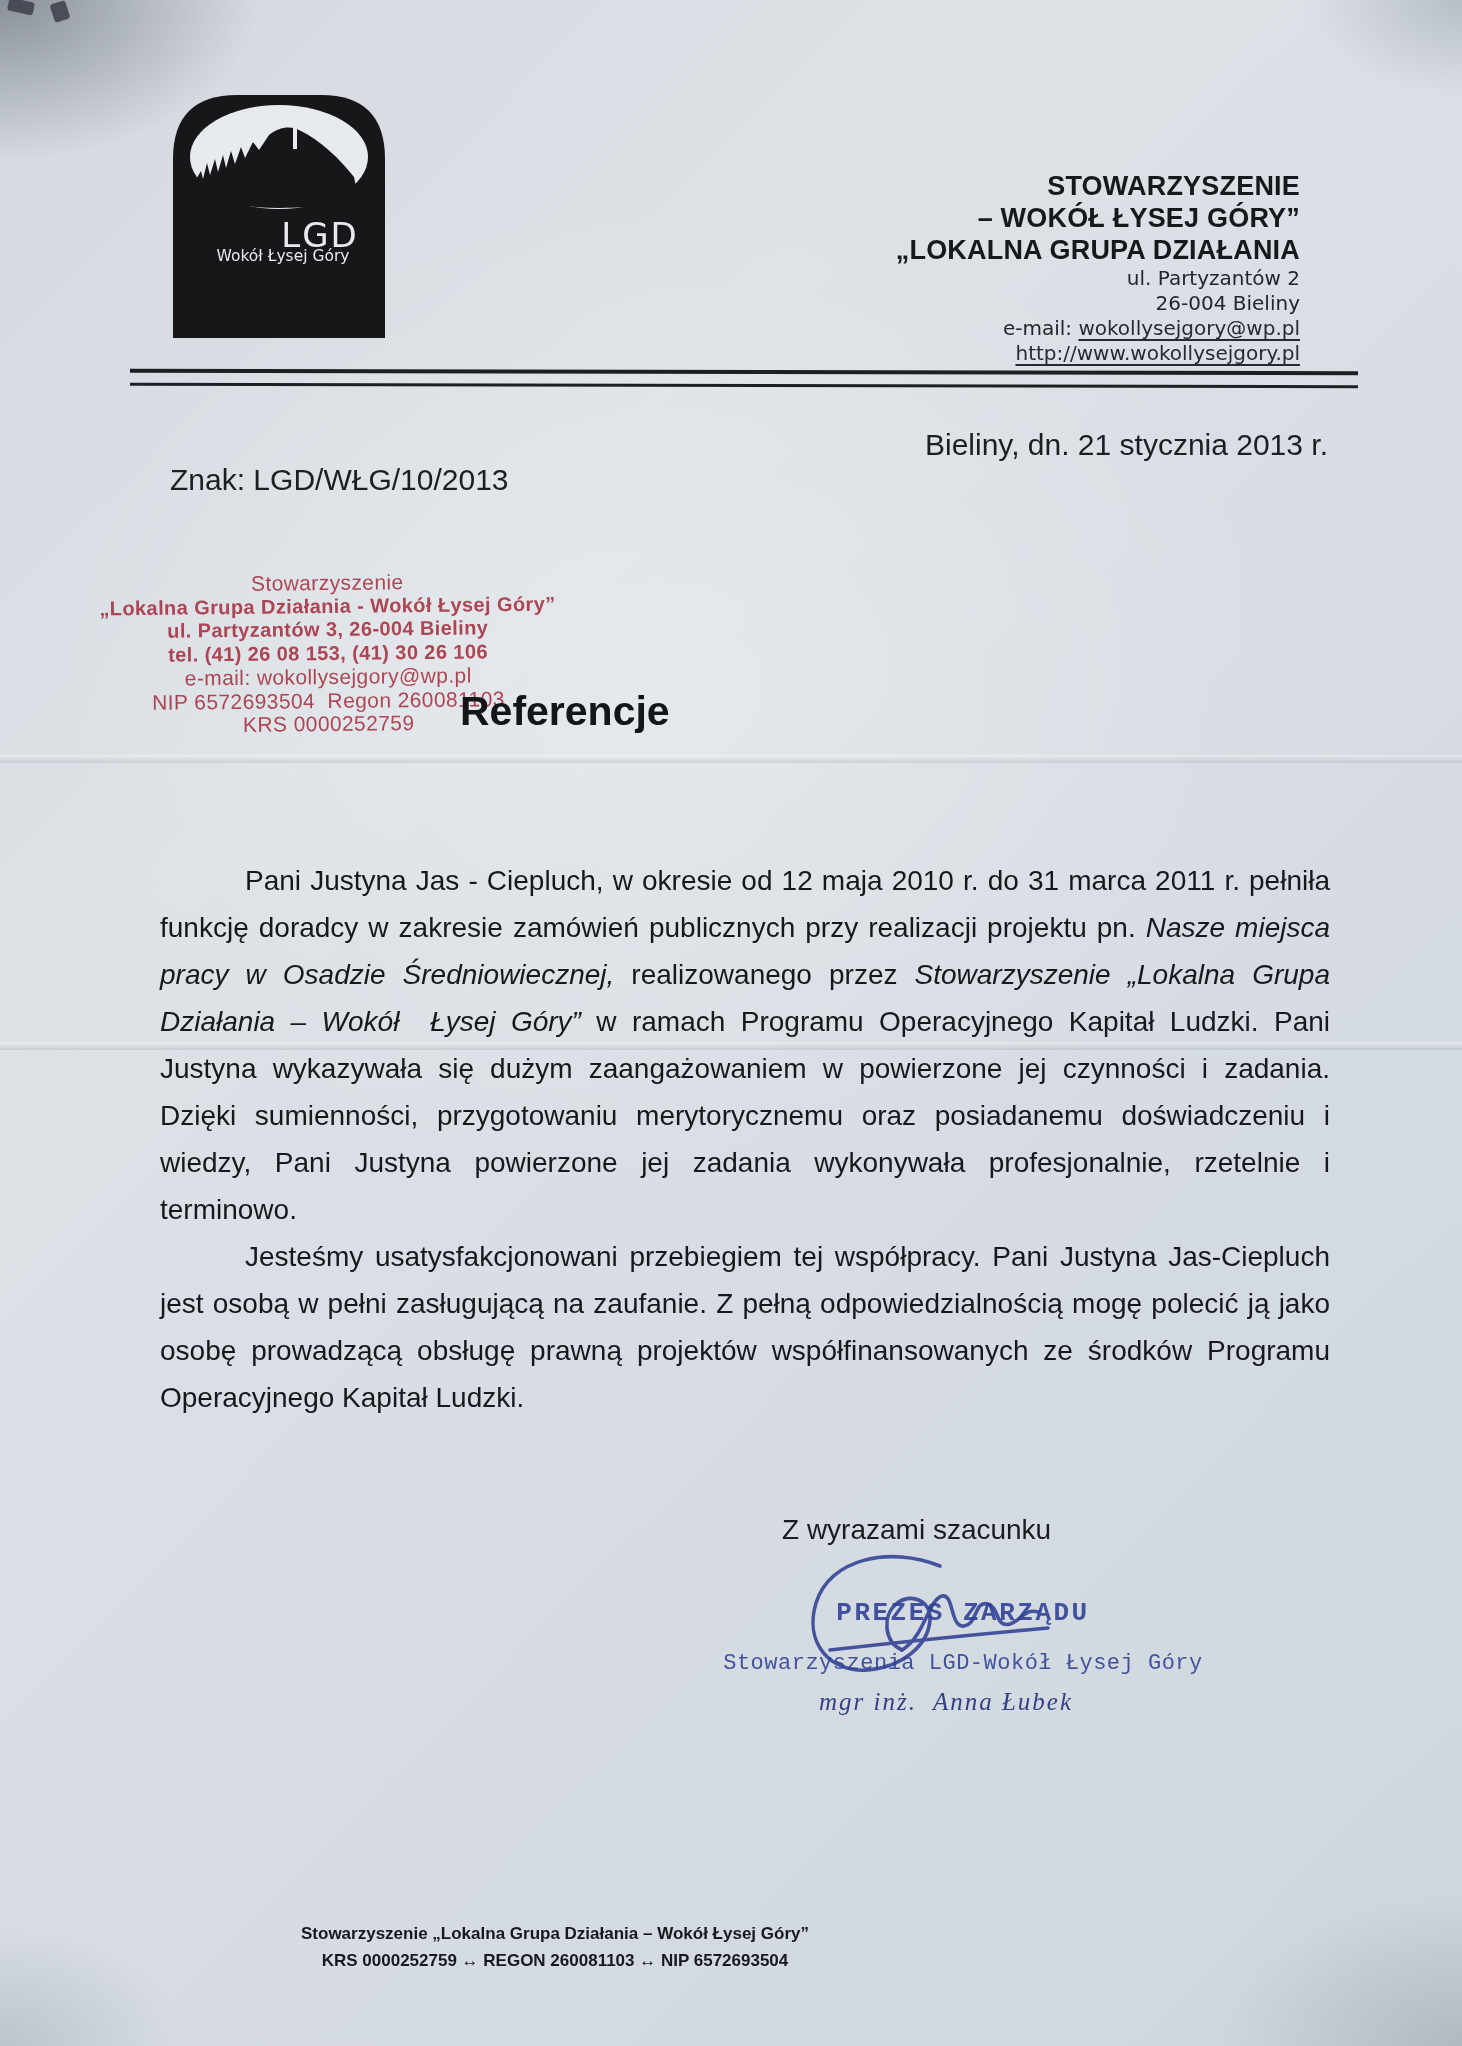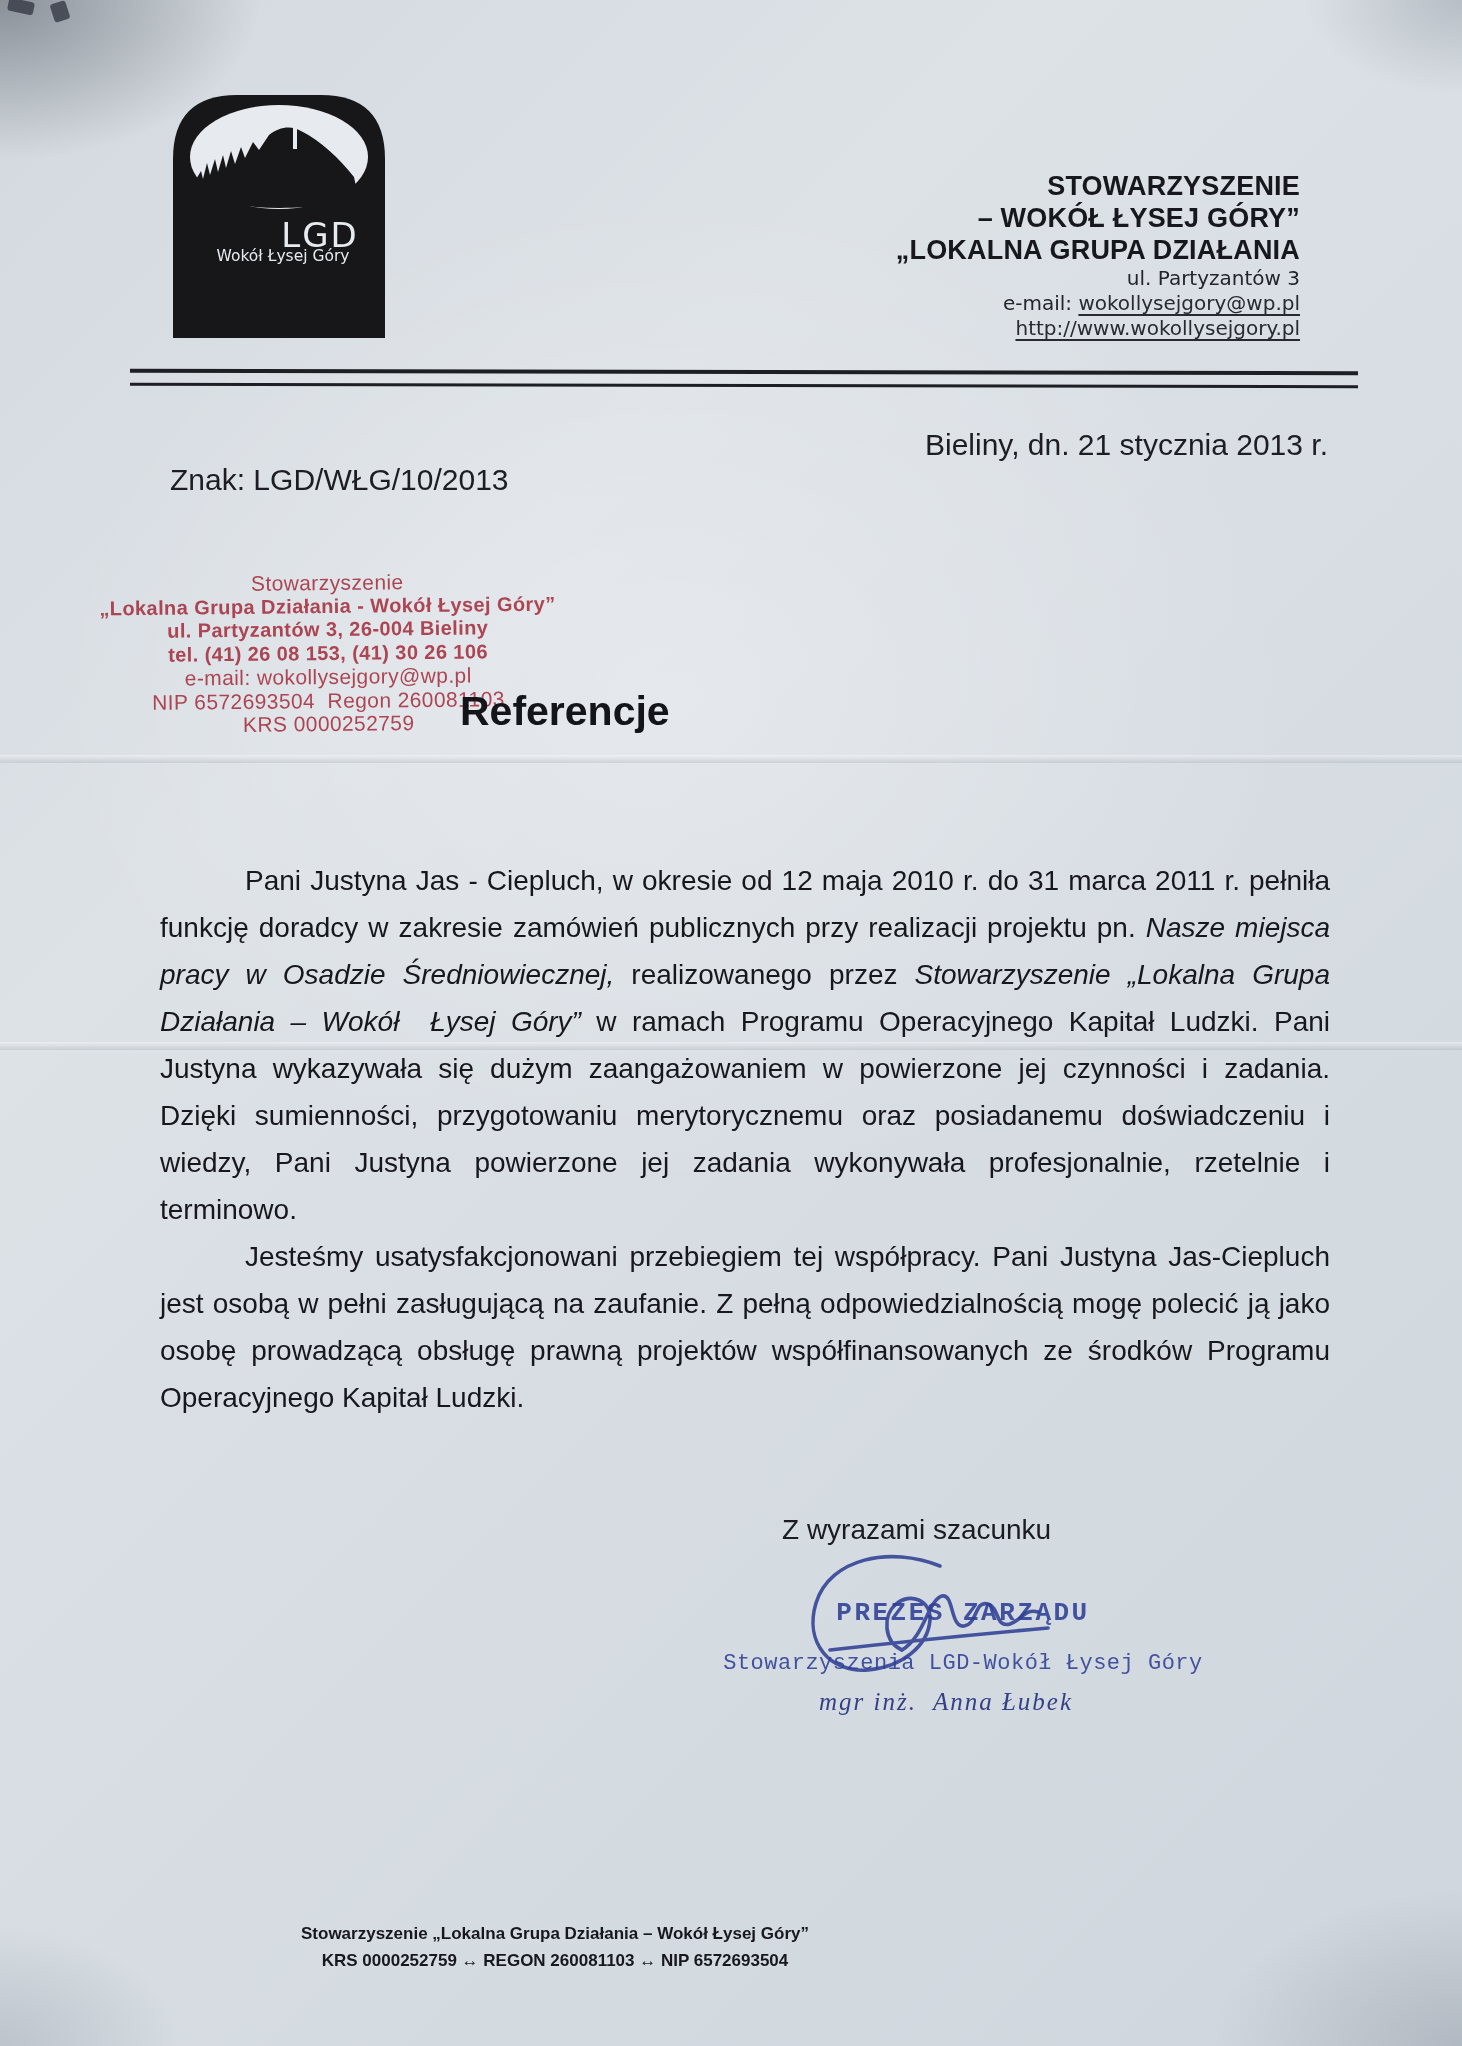--- a/index.html
+++ b/index.html
@@ -87,21 +87,22 @@
       <rect x="108" y="28" width="28" height="3.6" fill="#e7ebef"></rect>
       <text x="147" y="152" text-anchor="middle" font-family="DejaVu Sans, sans-serif" font-size="34" letter-spacing="2" fill="#e7ebef">LGD</text>
       <text x="110" y="166" text-anchor="middle" font-family="DejaVu Sans, sans-serif" font-size="15.5" fill="#e7ebef">Wokół Łysej Góry</text>
     </svg>
   </div>
 
   <div class="letterhead">
     <div class="lh-bold">STOWARZYSZENIE</div>
     <div class="lh-bold">– WOKÓŁ ŁYSEJ GÓRY”</div>
     <div class="lh-bold">„LOKALNA GRUPA DZIAŁANIA</div>
-    <div class="lh-addr">ul. Partyzantów 3</div>
+    <div class="lh-addr">ul. Partyzantów 2</div>
+    <div class="lh-addr">26-004 Bieliny</div>
     <div class="lh-addr"><span>e-mail: </span><span class="lh-link">wokollysejgory@wp.pl</span></div>
     <div class="lh-addr"><span class="lh-link">http://www.wokollysejgory.pl</span></div>
   </div>
 
   <div class="rule"></div>
 
   <div class="date">Bieliny, dn. 21 stycznia 2013 r.</div>
   <div class="ref-number">Znak: LGD/WŁG/10/2013</div>
 
   <div class="red-stamp">

